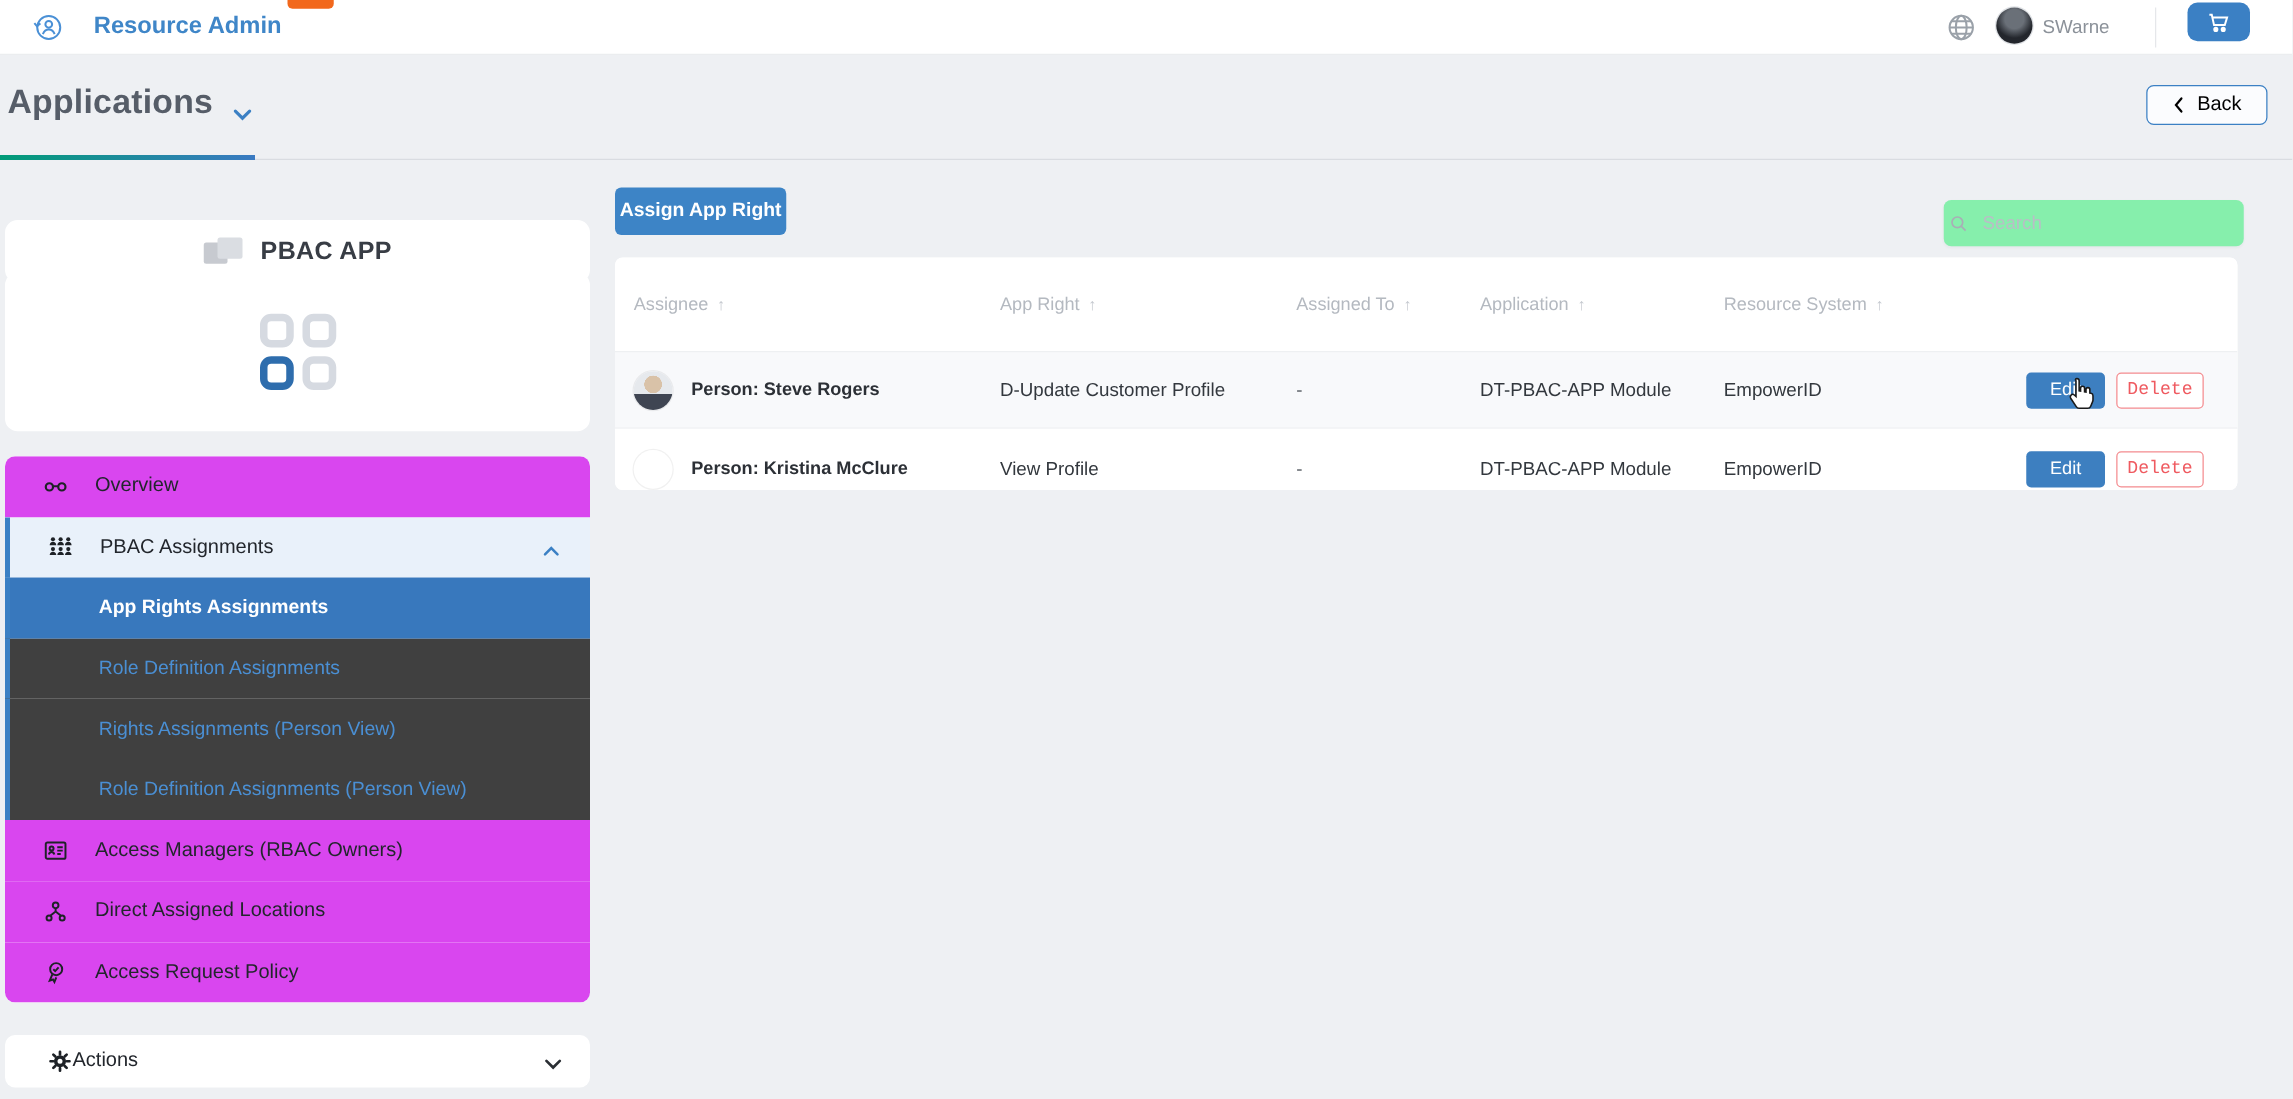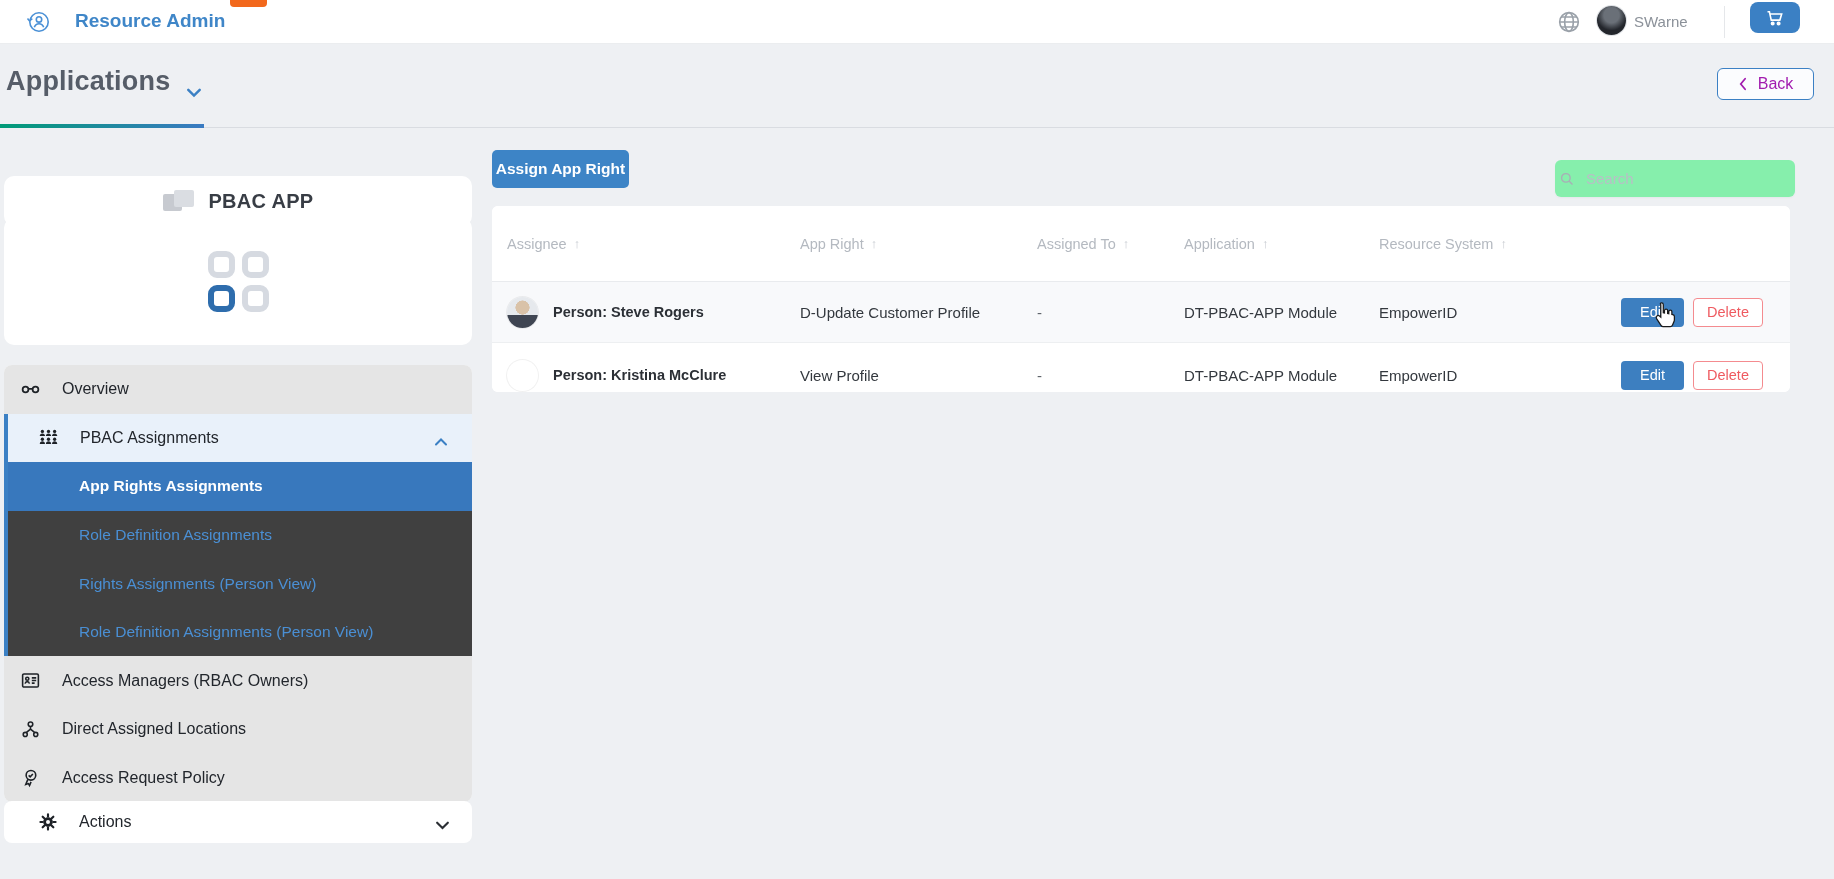--- a/index.html
+++ b/index.html
@@ -27,54 +27,54 @@
   .tb-cart { position:absolute; left:1750px; top:2px; width:50px; height:31px;
     background:#3b80c4; border:none; border-radius:8px; cursor:pointer;
     display:flex; align-items:center; justify-content:center; }
   .tb-cart svg { width:20px; height:20px; }
 
   
   .ph-title { position:absolute; left:6px; top:66px; font-size:27px; font-weight:bold;
     color:#565d68; letter-spacing:0.2px; }
   .ph-chevron { position:absolute; left:186px; top:84px; width:16px; height:12px; color:#3b80c4; }
   .ph-back { position:absolute; left:1717px; top:68px; width:97px; height:32px;
-    background:#fbfcfe; border:1px solid #3b80c4; border-radius:6px; color:#a21caf;
+    background:#fbfcfe; border:1px solid #3b80c4; border-radius:6px; color:#000000;
     font-size:16px; cursor:pointer; display:flex; align-items:center; justify-content:center; gap:11px;
     font-family:"Liberation Sans", sans-serif; }
   .ph-back svg { width:9px; height:14px; }
   .ph-line { position:absolute; left:0; top:127px; width:1834px; height:1px; background:#d9dce1; }
   .ph-tabbar { position:absolute; left:0; top:124px; width:204px; height:4px;
     background:linear-gradient(90deg,#009b77,#3a7ac2); }
 
   
   .card { position:absolute; left:4px; width:468px; background:#ffffff; border-radius:10px; }
   .card-appname { top:149px; height:50px; display:flex; align-items:center; justify-content:center; gap:12px;margin-top:27px; }
   .appname { font-size:20px; font-weight:bold; color:#383d45; letter-spacing:0.3px; }
   .app-tile { width:34px; height:27px; }
   .card-logo { top:218px; height:127px; display:flex; align-items:center; justify-content:center; }
   .logo-grid { display:grid; grid-template-columns:27px 27px; grid-template-rows:27px 27px; gap:7px; }
   .logo-grid span { border:6px solid #d6dae1; border-radius:9px; }
   .logo-grid span.blue { border-color:#2e6dad; }
 
   .card-menu { top:365px; height:437px; border-radius:8px; overflow:hidden;
     display:flex; flex-direction:column; }
-  .mitem { flex:1; display:flex; align-items:center; padding-left:16px; gap:21px;
-    font-size:16px; color:#22262c; cursor:pointer; background:#e5e5e5; }
+  .mitem { flex:1; display:flex; align-items:center; padding-left:30px; gap:21px;
+    font-size:16px; color:#22262c; cursor:pointer; background:#d946ef; }
   .mitem .micon { width:21px; height:21px; color:#1e2227; flex:0 0 21px; }
   .mitem .chev { margin-left:auto; margin-right:24px; width:14px; height:10px; }
   .chev-blue { color:#3b80c4; }
   .chev-dark { color:#2b2f34; }
   .mitem.expanded { background:#e9f1fa; border-left:4px solid #3b80c4; padding-left:30px; }
   .subitem { flex:1; display:flex; align-items:center; padding-left:71px;
     background:#404040; border-left:4px solid #3b80c4;
     font-size:15.5px; color:#4a8fd4; cursor:pointer; }
   .subitem.selected { background:#3878bd; color:#ffffff; font-weight:600; }
 
-  .card-actions { top:801px; height:42px; border-radius:8px; display:flex; align-items:center;
-    padding-left:34px; gap:21px; font-size:16px; color:#22262c; cursor:pointer; }
+  .card-actions { top:828px; height:42px; border-radius:8px; display:flex; align-items:center;
+    padding-left:34px; font-size:16px; color:#22262c; cursor:pointer; }
   .card-actions .micon { width:20px; height:20px; color:#1e2227; }
   .card-actions .chev { margin-left:auto; margin-right:22px; width:15px; height:11px; }
 
   
   .assign-btn { position:absolute; left:492px; top:150px; width:137px; height:38px;
     background:#3d84c6; color:#fff; border:none; border-radius:5px;
     font-size:15.5px; font-weight:600; cursor:pointer; font-family:"Liberation Sans", sans-serif; }
   .searchbox { position:absolute; left:1555px; top:160px; width:240px; height:37px;
     background:#86efac; border-radius:6px; display:flex; align-items:center; padding-left:3px; gap:10px;
     box-shadow:0 1px 2px rgba(30,40,60,0.04); }
@@ -102,21 +102,21 @@
   .av-steve { background:
       radial-gradient(circle at 50% 34%, #d9c2a8 0 27%, rgba(0,0,0,0) 28%),
       linear-gradient(180deg,#e6e9ed 0 58%, #3f4552 59%); }
   .av-kristina { background:
       radial-gradient(circle at 50% 44%, #b8real 0, #b8896a 0 24%, rgba(0,0,0,0) 25%),
       linear-gradient(180deg,#58473a 0 30%, #6f5847 31% 70%, #32281f 71%); }
   .c-actions { display:flex; justify-content:flex-end; align-items:center; gap:9px; padding-right:27px; }
   .btn-edit { width:63px; height:29px; background:#3d7fc0; color:#fff; border:none; border-radius:4px;
     font-size:14.5px; cursor:pointer; font-family:"Liberation Sans", sans-serif; }
   .btn-delete { width:70px; height:29px; background:#fff; color:#ef5a60; border:1px solid #f48b8f;
-    border-radius:4px; font-size:14.5px; cursor:pointer; font-family:Liberation Sans, sans-serif; }
+    border-radius:4px; font-size:14.5px; cursor:pointer; font-family:Liberation Mono, monospace; }
 
   .cursor { position:absolute; left:1650px; top:300px; width:27px; height:31px; z-index:50; }
 </style>
 </head>
 <body>
 
 <header class="topbar">
   <span class="tb-logo">
     <svg viewBox="0 0 28 28" fill="none" stroke="currentColor" stroke-width="1.6">
       <circle cx="15" cy="14" r="9.2"></circle>

